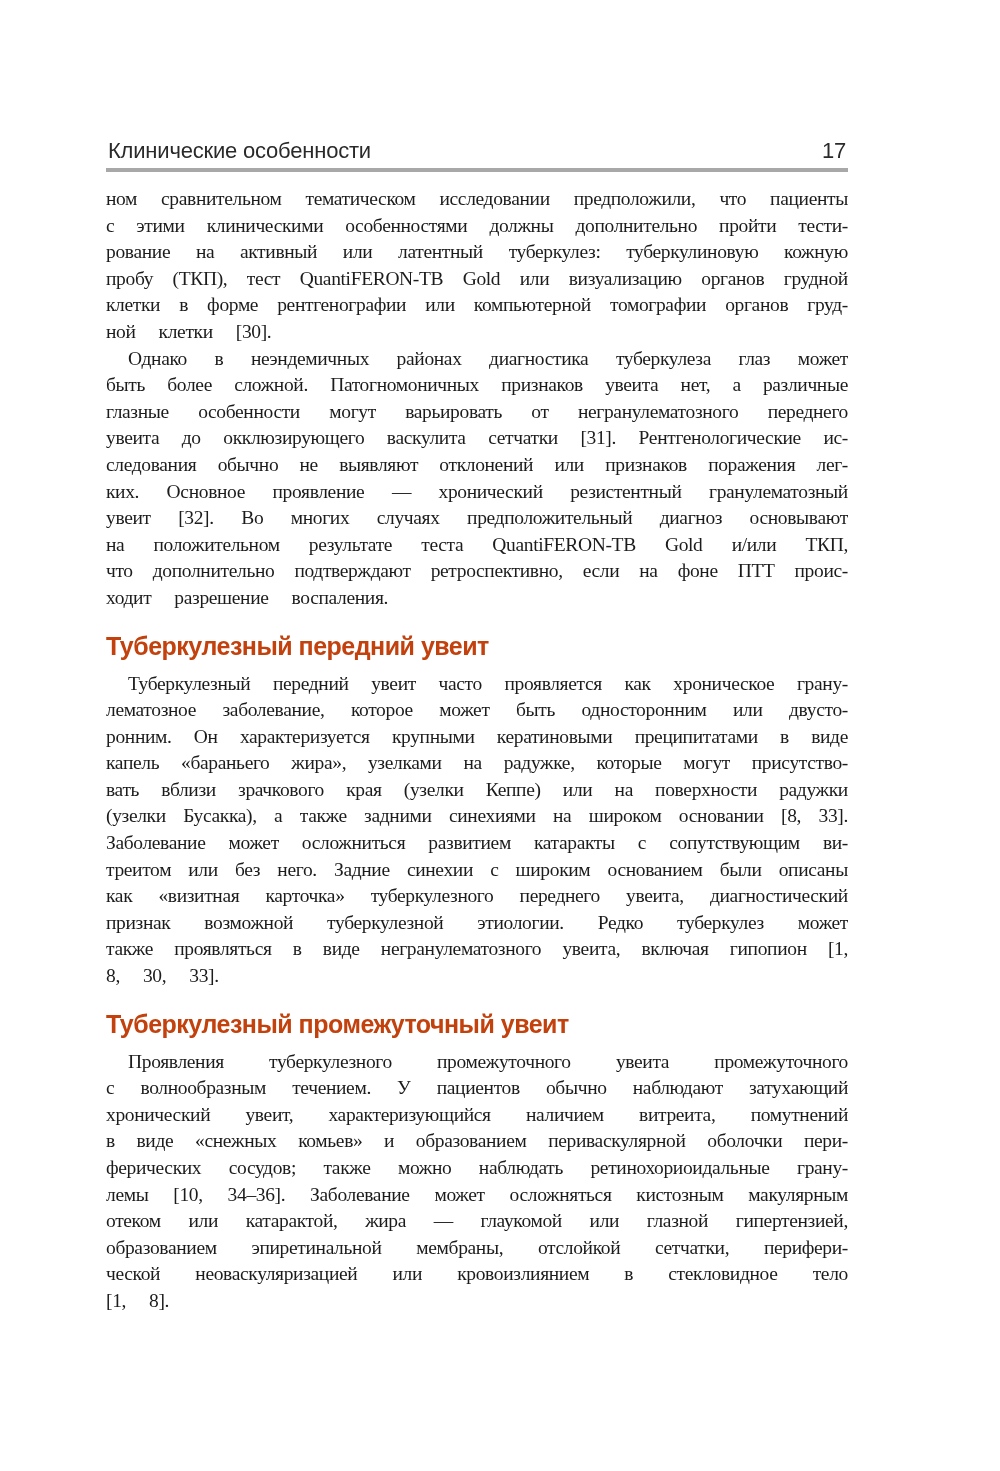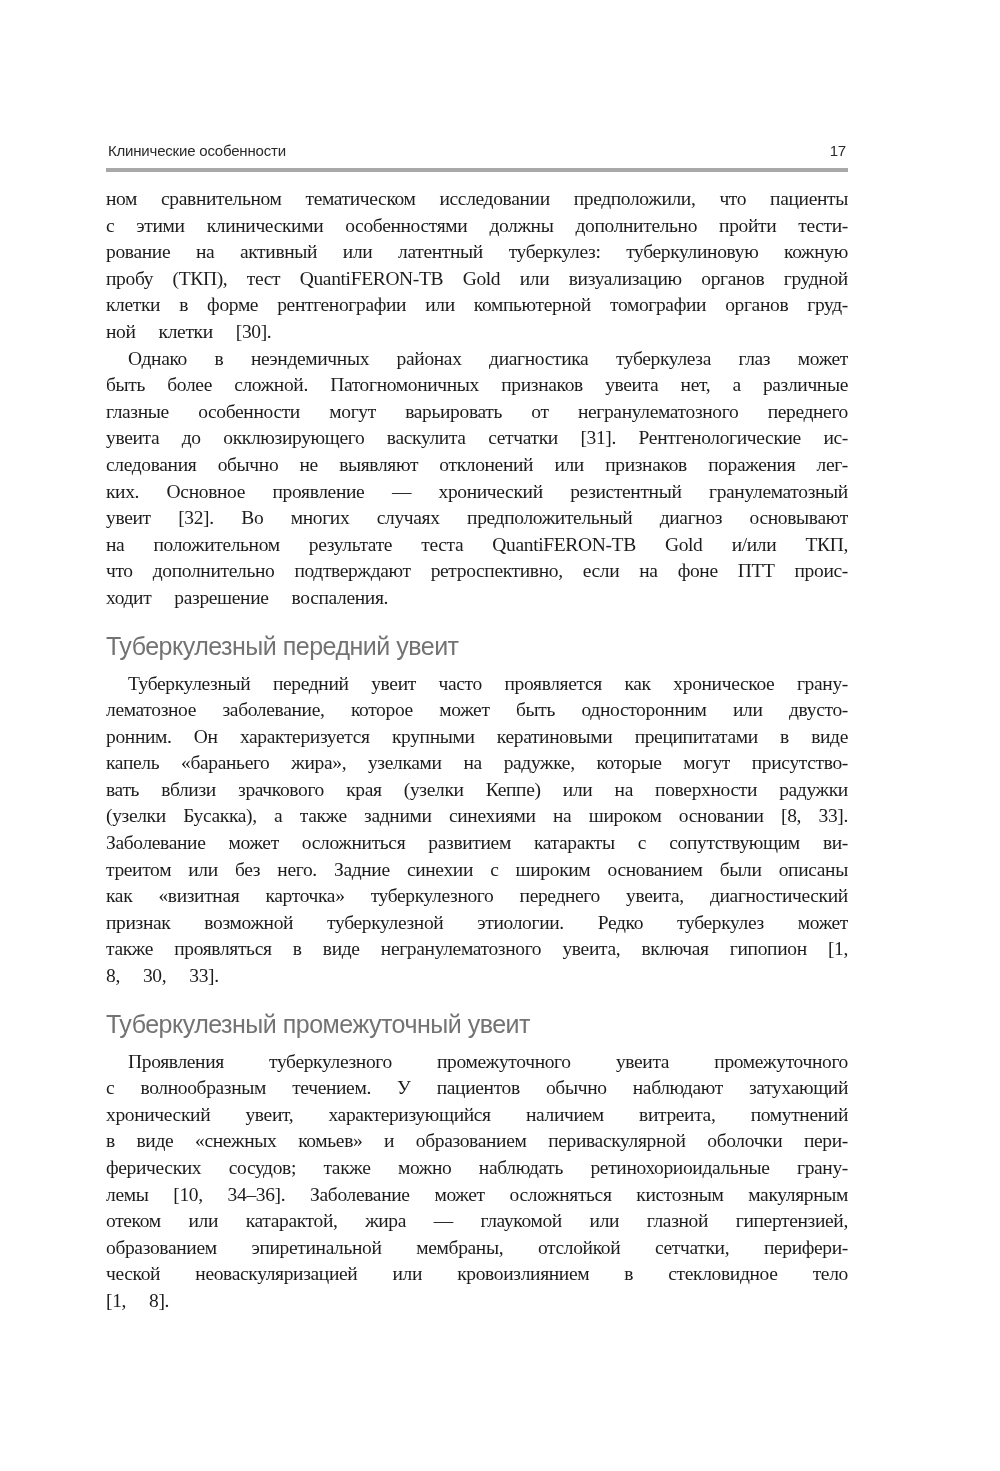--- a/index.html
+++ b/index.html
@@ -18,21 +18,21 @@
       position: absolute;
       left: 106px;
       top: 138px;
       width: 742px;
     }
     .running-head {
       display: flex;
       justify-content: space-between;
       align-items: baseline;
       font-family: "Liberation Sans", "DejaVu Sans", sans-serif;
-      font-size: 15px;
+      font-size: 22px;
       color: #2a2a2a;
       height: 26px;
       line-height: 26px;
       padding: 0 2px;
       letter-spacing: -0.2px;
     }
     .head-rule {
       height: 4px;
       background: #a8a8a8;
       margin-top: 4px;
@@ -41,24 +41,24 @@
     .para {
       font-family: "Liberation Serif", "DejaVu Serif", serif;
       font-size: 19.5px;
       line-height: 26.6px;
       margin: 0;
       color: #1c1c1c;
       text-align: center;
     }
     .section-heading {
       font-family: "Liberation Sans", "DejaVu Sans", sans-serif;
-      font-weight: normal;
+      font-weight: bold;
       font-size: 25px;
       line-height: 30px;
-      color: #737373;
+      color: #c2410c;
       margin: 19px 0 10px 0;
       letter-spacing: -0.5px;
     }
     .justify-row {
       display: flex;
       justify-content: space-between;
       white-space: nowrap;
       height: 26.6px;
       letter-spacing: -0.35px;
     }

